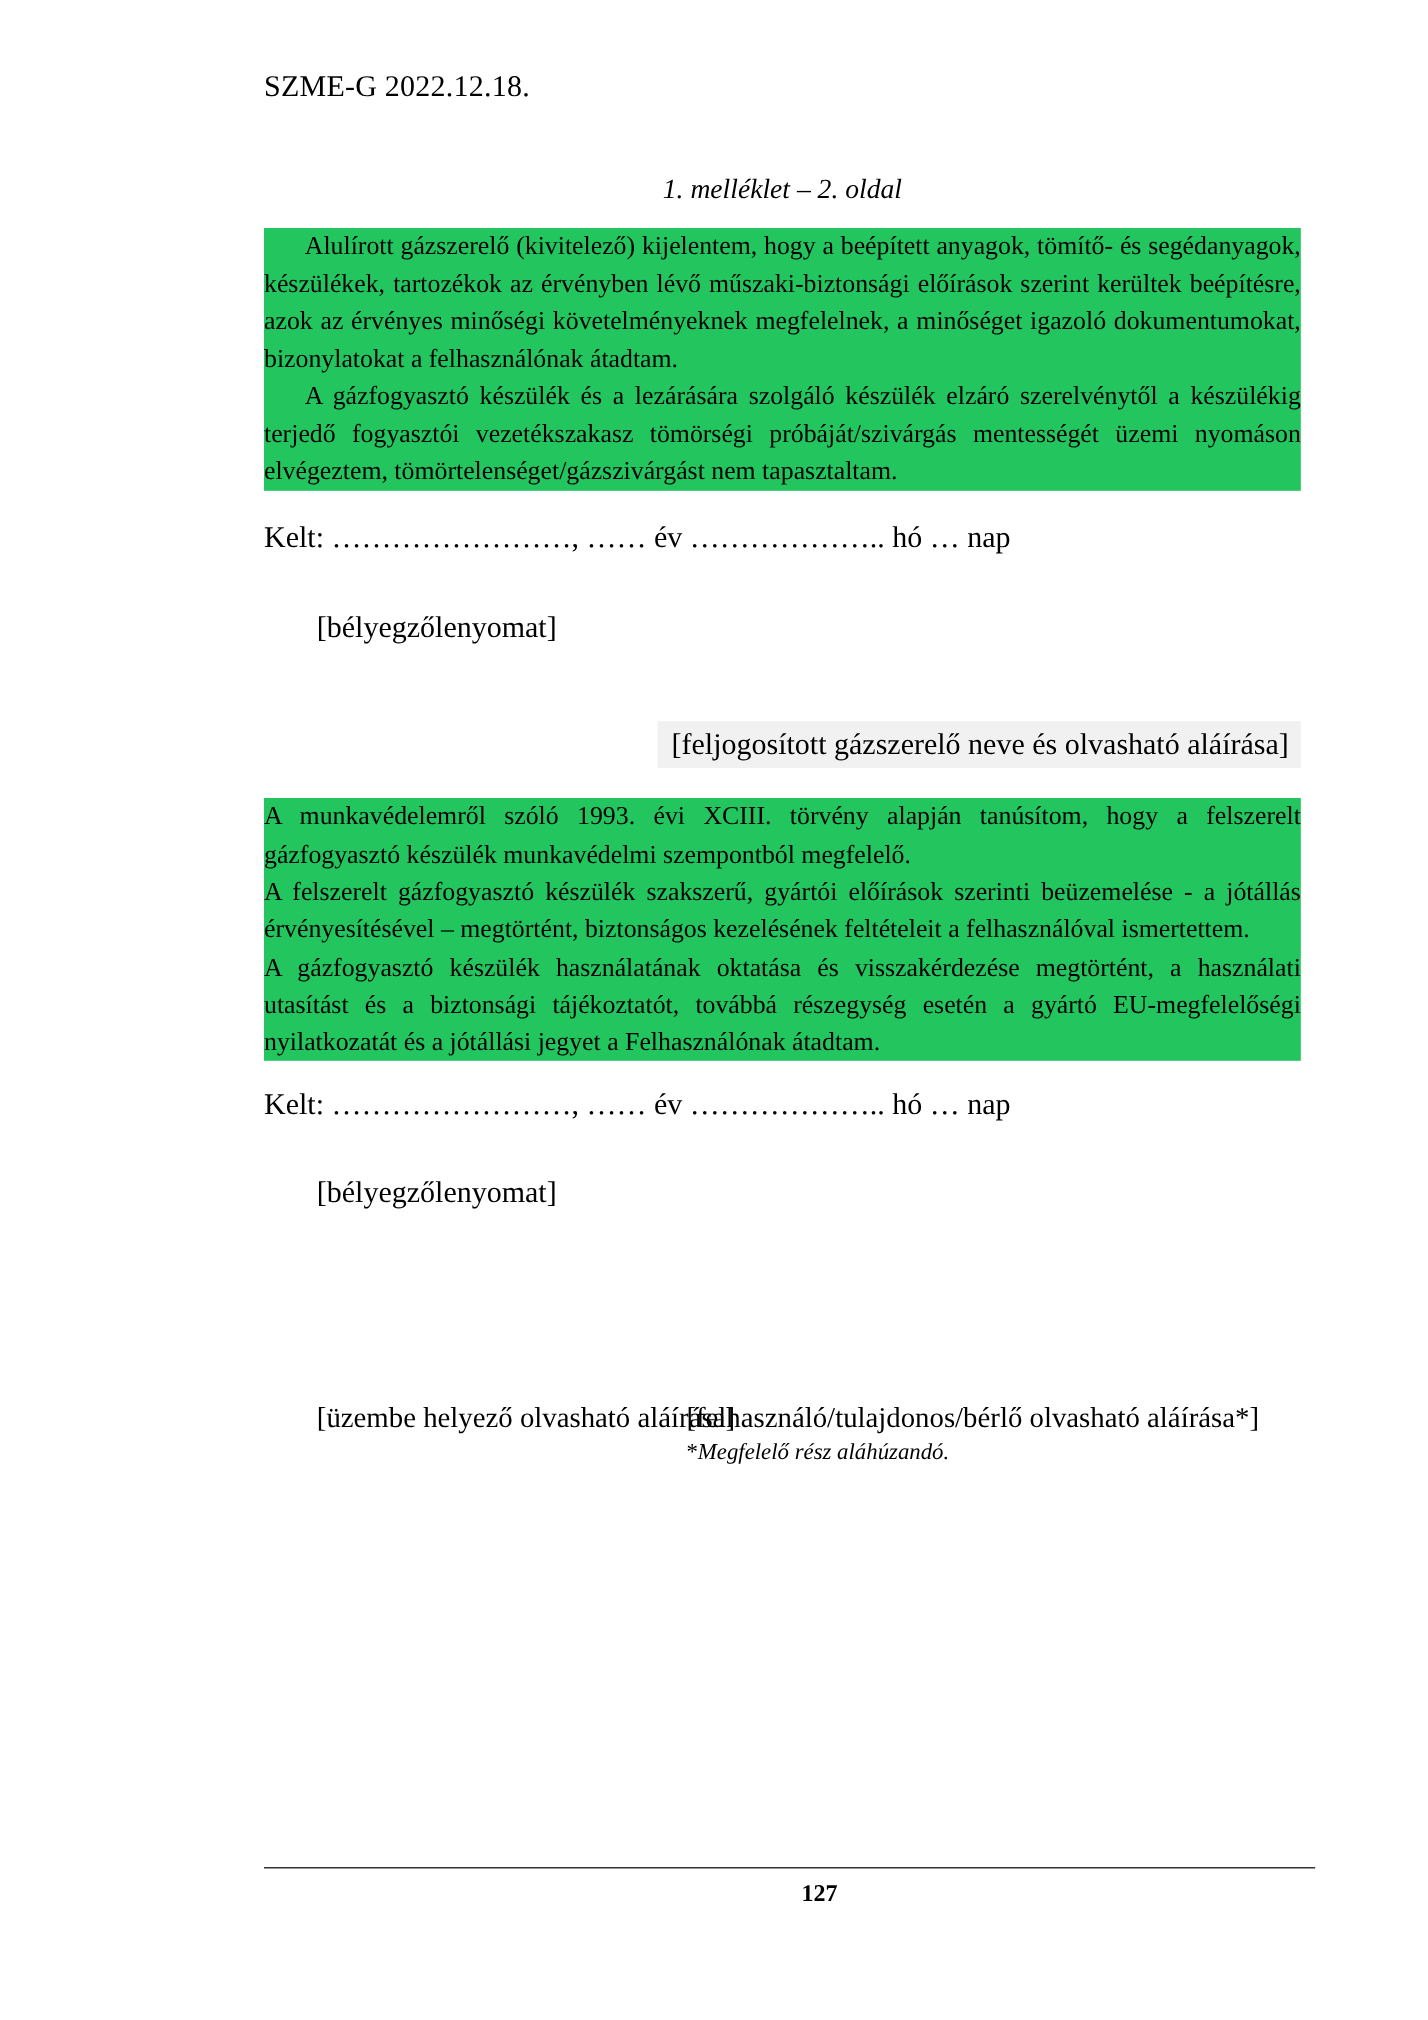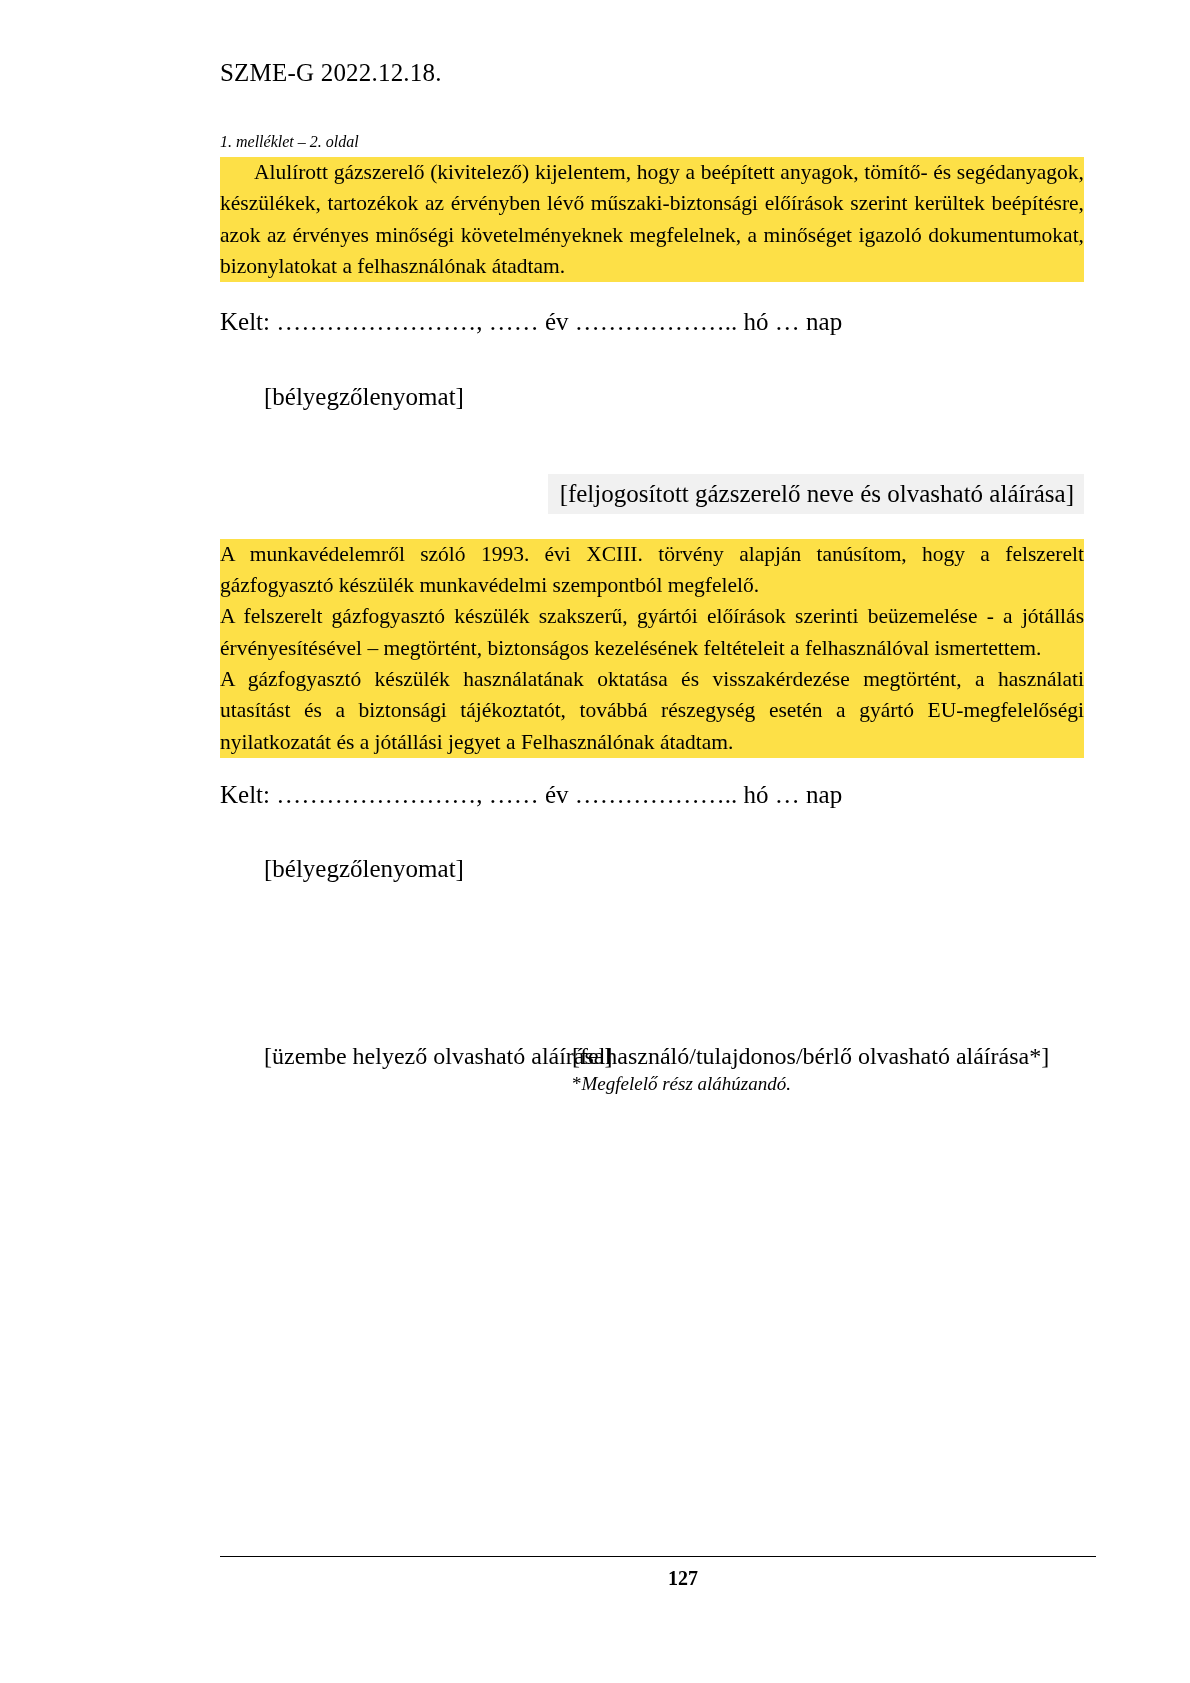--- a/index.html
+++ b/index.html
@@ -32,31 +32,31 @@
     left: 126px;
     top: 58px;
     font-size: 25px;
     line-height: 1.2;
     letter-spacing: 0.2px;
     white-space: nowrap;
   }
 
   
   .annex-label {
-    text-align: left;
+    text-align: center;
     font-style: italic;
-    font-size: 16px;
+    font-size: 23px;
     line-height: 1.25;
-    margin: 0;
+    margin: 12px;
     padding: 0;
   }
 
   
   .shaded {
-    background: #fde047;
+    background: #22c55e;
   }
 
   .body-block {
     font-size: 21.5px;
     line-height: 1.455;
     text-align: justify;
     text-justify: inter-word;
     margin: 0;
     padding: 0;
     hyphens: none;
@@ -170,20 +170,21 @@
   <div class="content">
 
     <div style="height:132px"></div>
 
     <div class="annex-label">1. melléklet – 2. oldal</div>
 
     <div style="height:5px"></div>
 
     <div class="body-block shaded">
       <p class="indent">Alulírott gázszerelő (kivitelező) kijelentem, hogy a beépített anyagok, tömítő- és segédanyagok, készülékek, tartozékok az érvényben lévő műszaki-biztonsági előírások szerint kerültek beépítésre, azok az érvényes minőségi követelményeknek megfelelnek, a minőséget igazoló dokumentumokat, bizonylatokat a felhasználónak átadtam.</p>
+      <p class="indent">A gázfogyasztó készülék és a lezárására szolgáló készülék elzáró szerelvénytől a készülékig terjedő fogyasztói vezetékszakasz tömörségi próbáját/szivárgás mentességét üzemi nyomáson elvégeztem, tömörtelenséget/gázszivárgást nem tapasztaltam.</p>
     </div>
 
     <div style="height:25px"></div>
 
     <div class="kelt-line">Kelt: ……………………, …… év ……………….. hó … nap</div>
 
     <div style="height:45px"></div>
 
     <div class="stamp-line">[bélyegzőlenyomat]</div>
 

